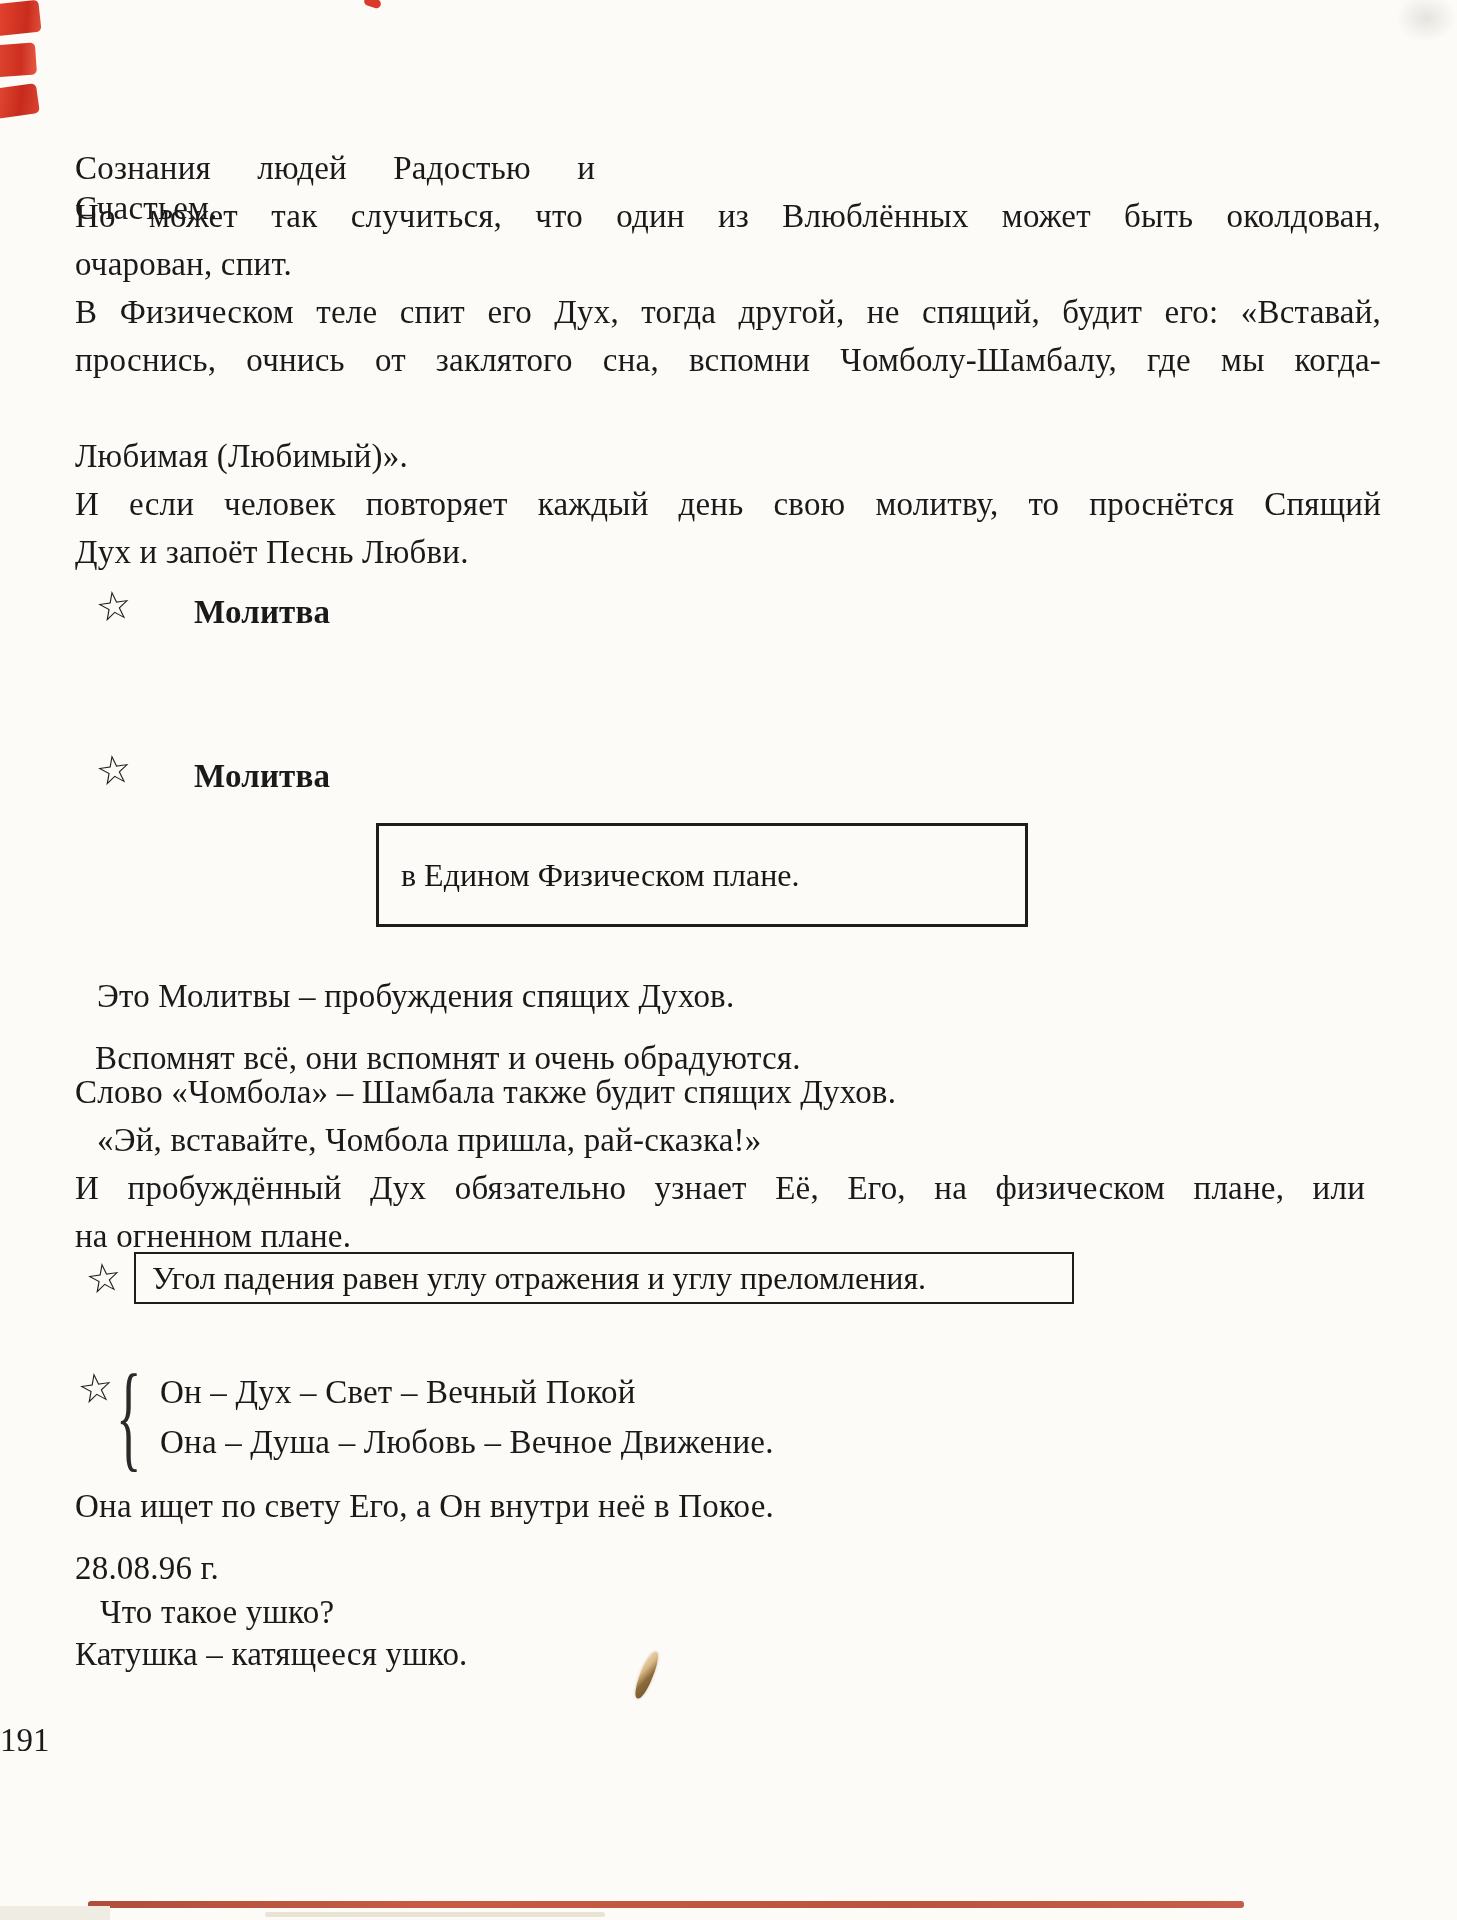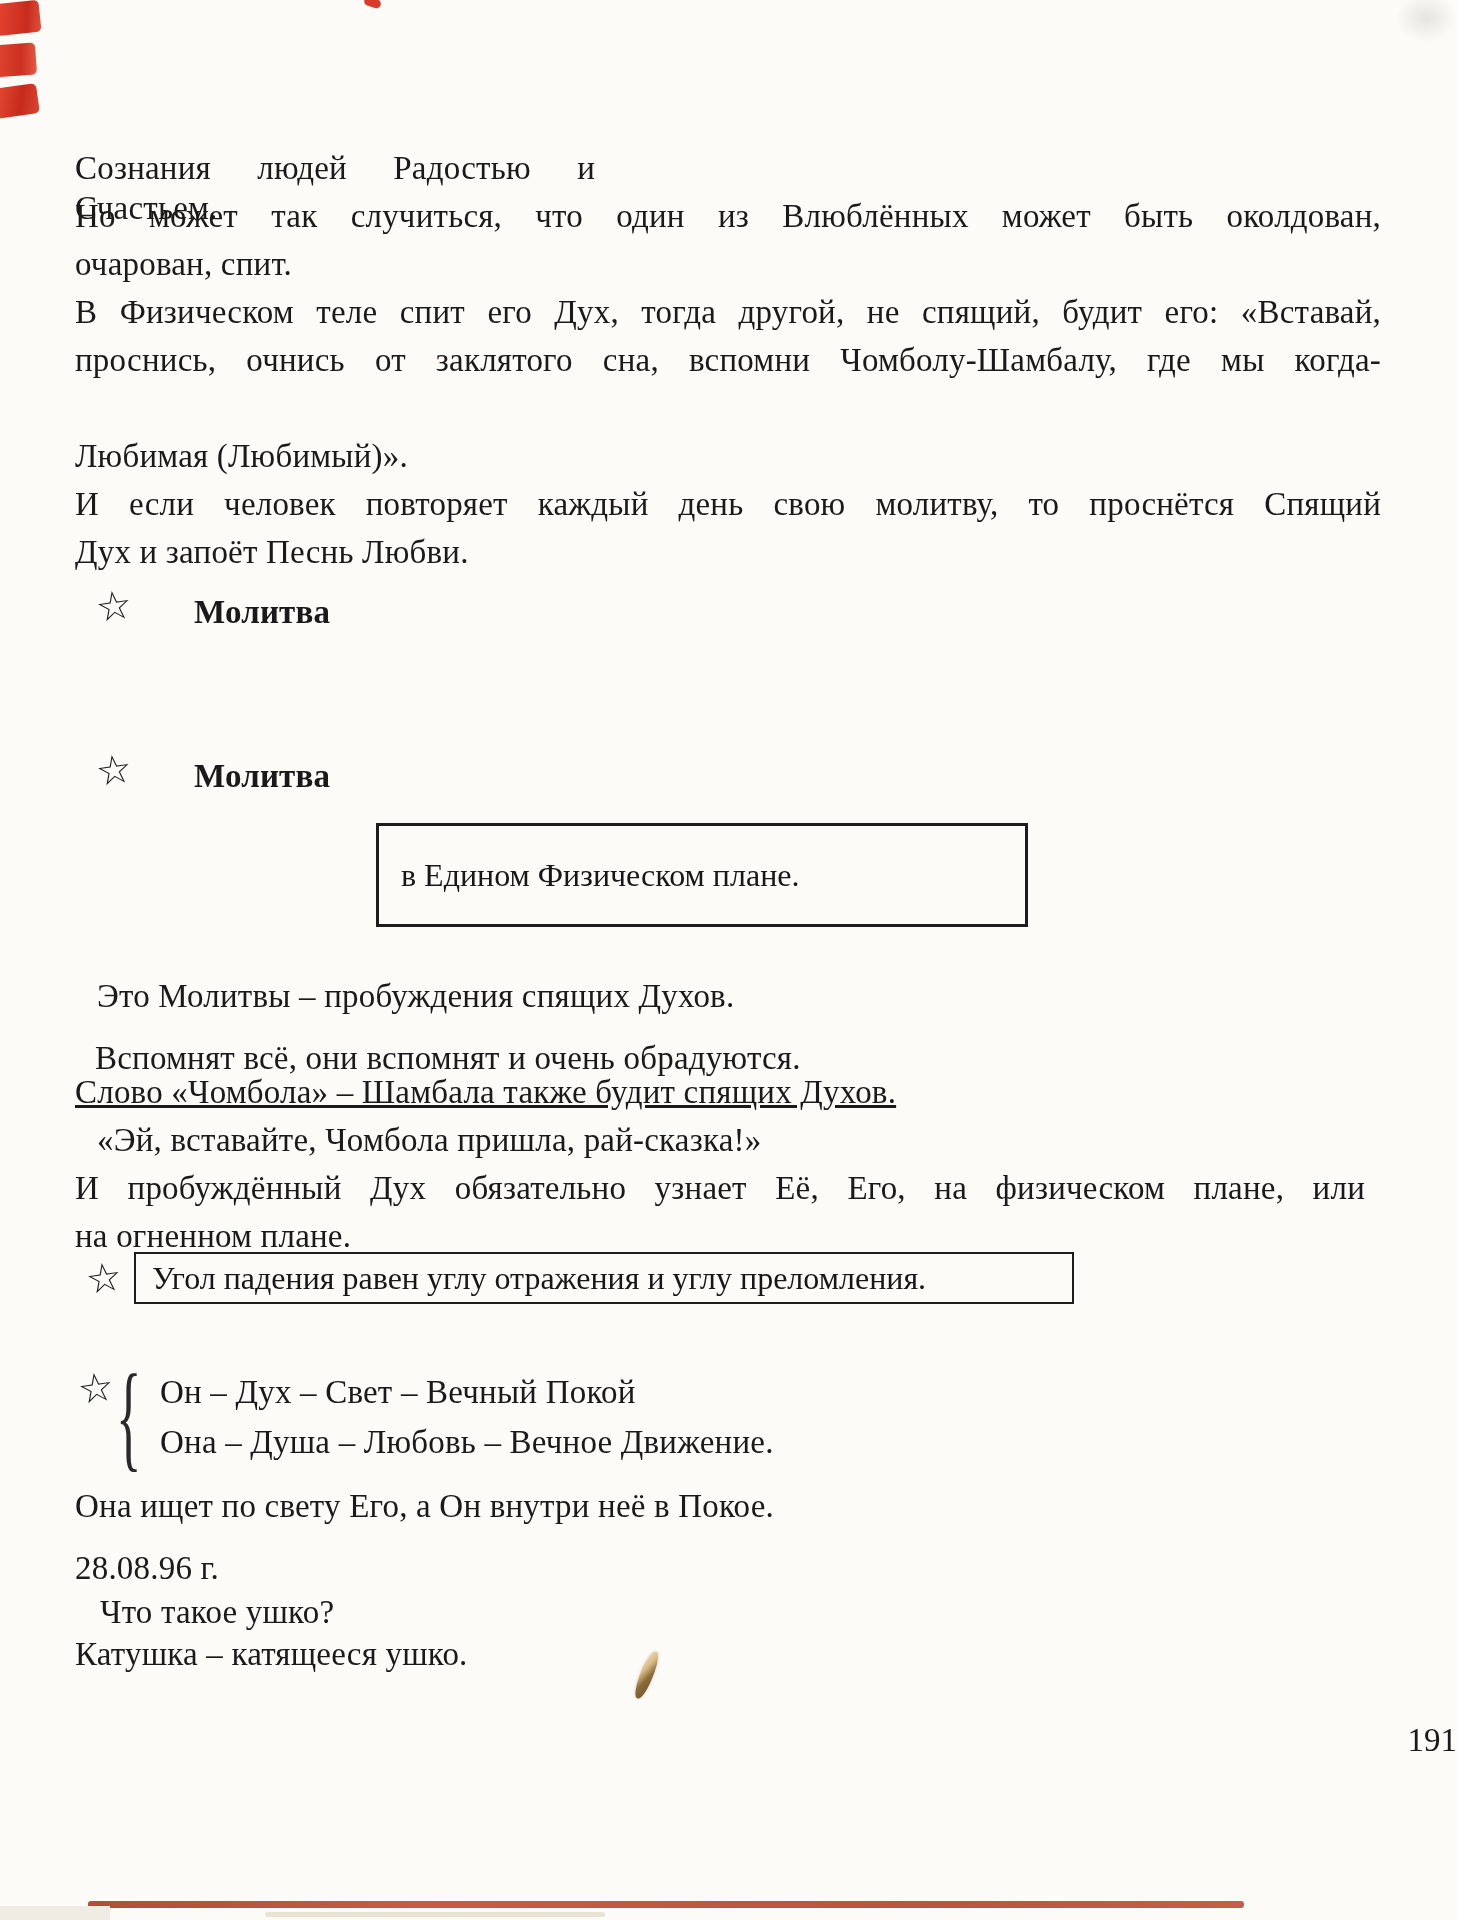--- a/index.html
+++ b/index.html
@@ -70,21 +70,21 @@
     background:linear-gradient(115deg,#f4e7c9 0%,#d9b886 35%,#8b6b3a 60%,#6f5530 100%);
     box-shadow:0 0 3px rgba(190,160,110,.55);
   }
   .smudge{
     position:absolute;
     background:radial-gradient(closest-side,rgba(190,185,175,.35),rgba(190,185,175,0));
   }
   .pagenum{
     position:absolute;
     left:0;width:1457px;
-    text-align:right;
+    text-align:left;
     font-size:33px;
     color:#1a1a1a;
   }
 </style>
 </head>
 <body>
 
 <div class="page">
 
   <div class="redmark" style="left:-6px;top:2px;width:46px;height:32px;transform:rotate(-6deg);background:linear-gradient(100deg,#e84732,#c92c1e 70%,#e0503c);"></div>
@@ -106,21 +106,21 @@
   <div class="tl heading" style="left:146px;top:592px;">Молитва</div>
 
   <span class="star" style="left:96px;top:750px;">☆</span>
   <div class="tl heading" style="left:146px;top:756px;">Молитва</div>
   <div class="pbox" style="left:376px;top:823px;width:652px;height:104px;border-width:3px;">
     <div class="bline">в Едином Физическом плане.</div>
   </div>
 
   <div class="tl" style="left:97px;top:976px;">Это Молитвы – пробуждения спящих Духов.</div>
   <div class="tl" style="left:75px;top:1038px;margin-left:20px;">Вспомнят всё, они вспомнят и очень обрадуются.</div>
-  <div class="tl" style="left:75px;top:1072px;text-decoration:underline;">Слово «Чомбола» – Шамбала также будит спящих Духов.</div>
+  <div class="tl" style="left:75px;top:1072px;">Слово «Чомбола» – Шамбала также будит спящих Духов.</div>
   <div class="tl" style="left:97px;top:1120px;">«Эй, вставайте, Чомбола пришла, рай-сказка!»</div>
   <div class="tl just" style="left:75px;top:1168px;width:1290px;">И пробуждённый Дух обязательно узнает Её, Его, на физическом плане, или</div>
   <div class="tl" style="left:75px;top:1216px;">на огненном плане.</div>
 
   <span class="star" style="left:86px;top:1258px;">☆</span>
   <div class="pbox lawbox" style="left:134px;top:1252px;width:940px;height:52px;padding-left:16px;">
     <div class="bline">Угол падения равен углу отражения и углу преломления.</div>
   </div>
 
   <span class="star" style="left:78px;top:1368px;">☆</span>

